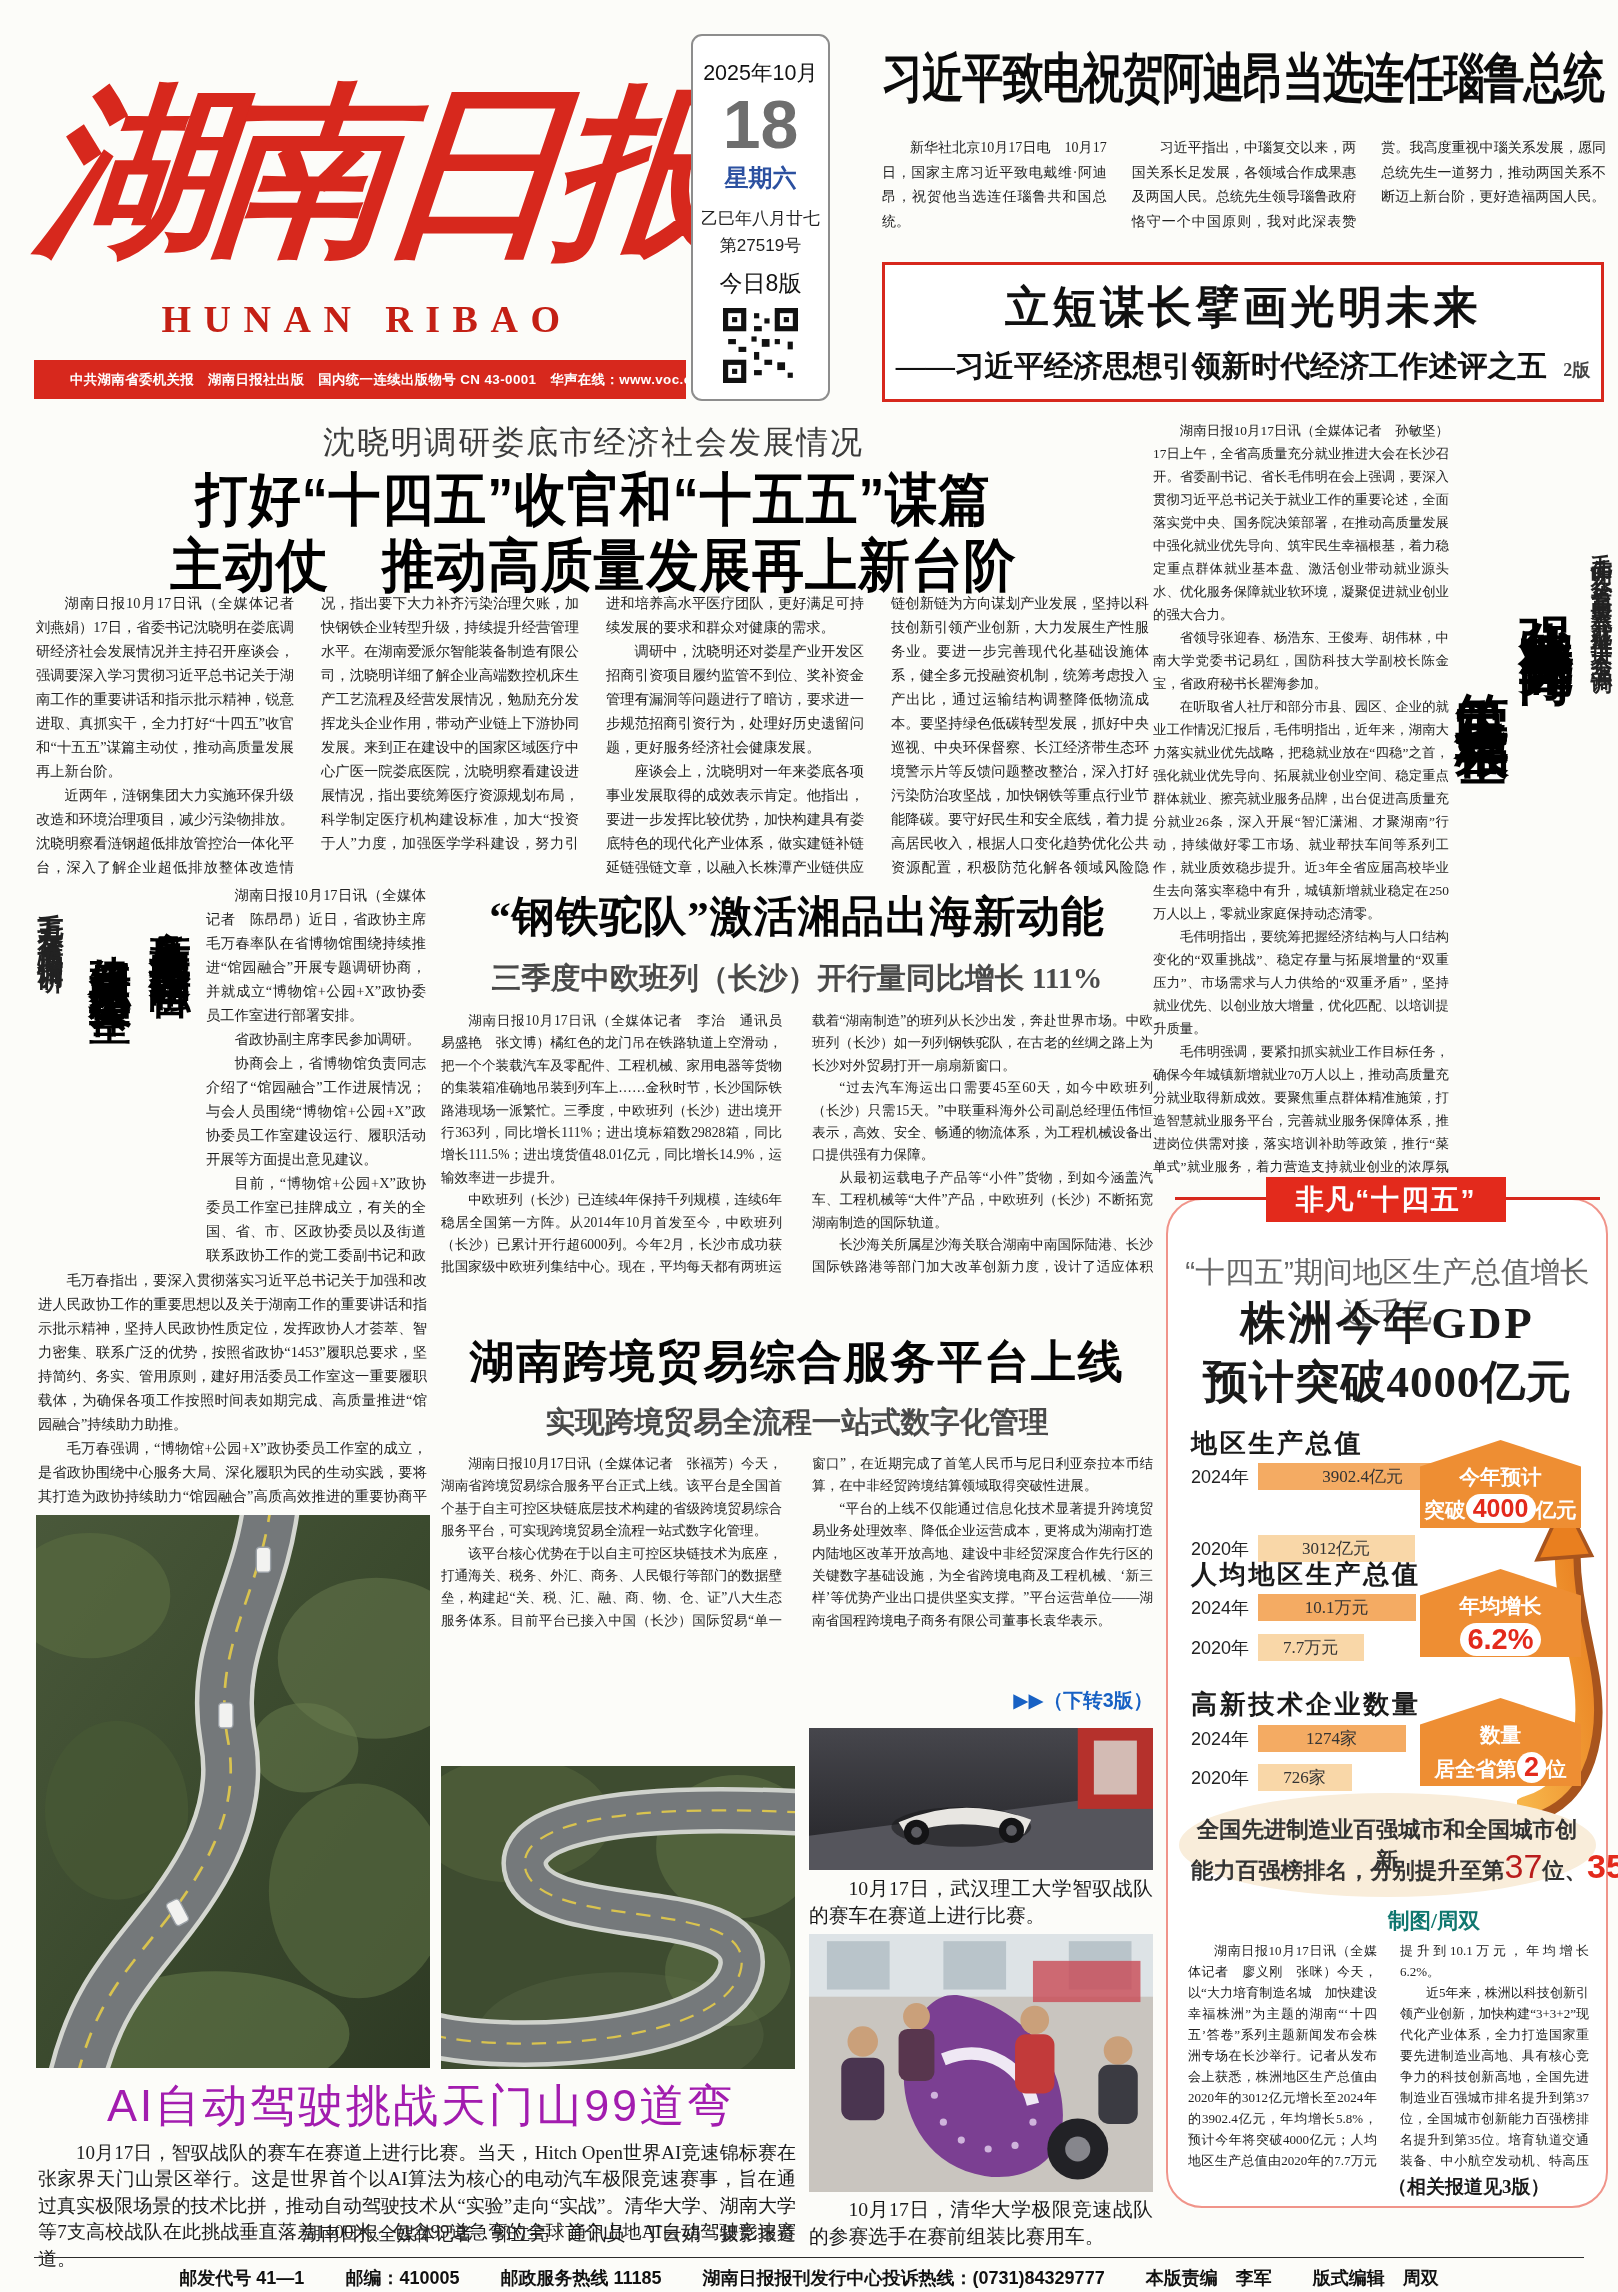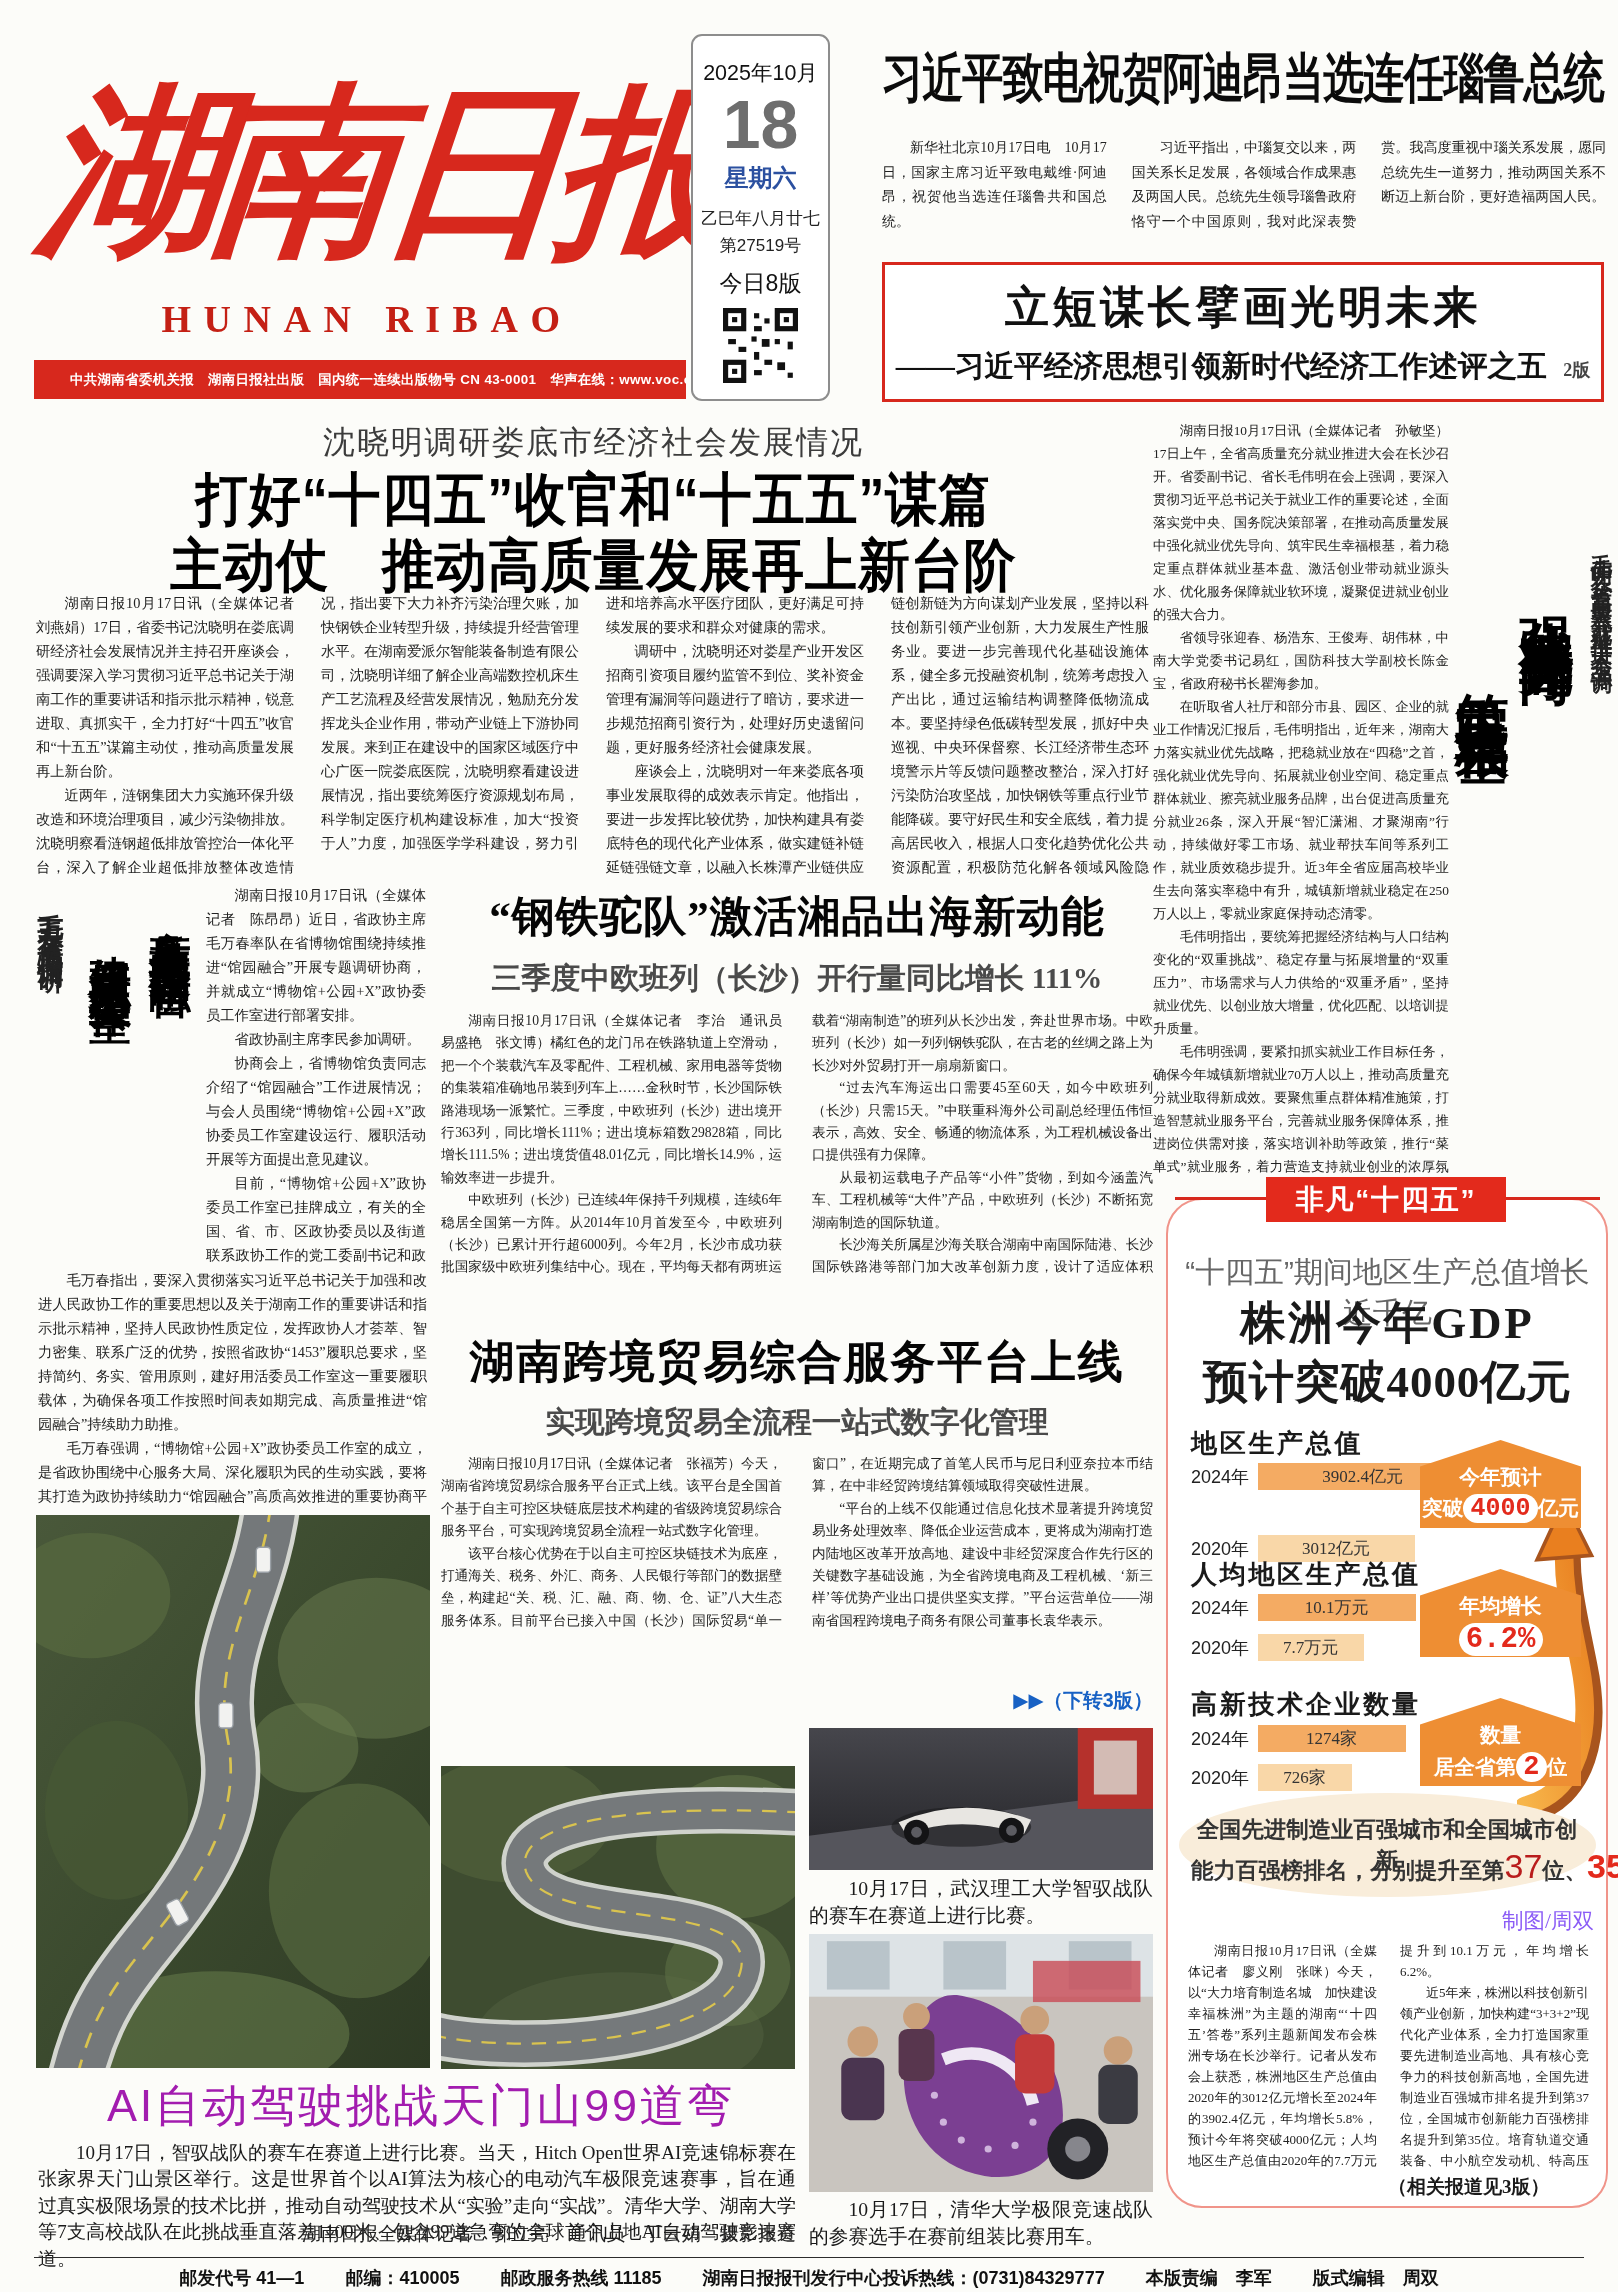--- a/index.html
+++ b/index.html
@@ -11,21 +11,21 @@
   .ctr{text-align:center;}
   .v{writing-mode:vertical-rl;text-orientation:mixed;}
   .bodytext{font-size:14.3px;line-height:24px;text-align:justify;overflow:hidden;color:#222;}
   .bodytext p{margin:0;text-indent:2em;}
   .cols2{column-count:2;column-gap:30px;}
   .cols3{column-count:3;column-gap:25px;}
   .cols4{column-count:4;column-gap:27px;}
   .bar{display:inline-block;height:27px;line-height:27px;text-align:center;font-size:17px;color:#333;vertical-align:middle;}
   .yr{display:inline-block;width:63px;font-size:18px;color:#222;font-family:"Liberation Sans",sans-serif;vertical-align:middle;}
   .badge{clip-path:polygon(50% 0,100% 30%,100% 100%,0 100%,0 30%);background:#ee8e33;color:#fff;
-         text-align:center;font-family:Liberation Mono, monospace;}
+         text-align:center;font-family:Liberation Sans, sans-serif;}
   .badge .l1{margin-top:23px;font-size:20.6px;font-weight:bold;}
   .badge .l2{margin-top:2.7px;font-size:20.6px;font-weight:bold;}
   .pill{display:inline-block;background:#fff;color:#e32a1c;border-radius:18px;padding:0 7.2px;font-weight:900;}
   .vkick{letter-spacing:6.3px;font-weight:600;color:#222;}
   .vhead{font-weight:900;color:#000;letter-spacing:5.4px;}
   .caption{font-size:19px;line-height:26.4px;text-align:justify;}
   .caption p{margin:0;text-indent:2em;}
   svg{display:block;}
 </style>
 </head>
@@ -218,21 +218,21 @@
     <div class="l2">
       <span>居全省第</span><span class="pill" style="font-size:27px;">2</span><span>位</span>
     </div>
   </div>
 
   <div class="abs" style="left:1179px;top:1793px;width:417px;height:104px;background:#f9edda;border-radius:50%;"></div>
   <div class="abs sans ctr" style="left:1191px;top:1814px;width:392px;font-size:22.4px;font-weight:bold;color:#333;">全国先进制造业百强城市和全国城市创新</div>
   <div class="abs sans ctr" style="left:1191px;top:1847px;width:392px;font-size:22.4px;font-weight:bold;color:#333;white-space:nowrap;">
     <span>能力百强榜排名，分别提升至第</span><span style="color:#b91c1c;font-size:34px;font-weight:400;">37</span><span>位、</span><span style="color:#e32a1c;font-size:34px;font-weight:900;">35</span>
   </div>
-  <div class="abs serif" style="left:1388px;top:1906px;width:206px;font-size:21.5px;color:#8b5cf6;text-align:right;">制图/周双</div>
+  <div class="abs serif" style="left:1388px;top:1906px;width:206px;font-size:21.5px;color:#0f766e;font-weight:bold;">制图/周双</div>
 
   <div class="abs bodytext cols2" style="left:1188px;top:1940px;width:401px;height:231px;font-size:13px;line-height:21px;column-gap:23px;">
     <p>湖南日报10月17日讯（全媒体记者　廖义刚　张咪）今天，以“大力培育制造名城　加快建设幸福株洲”为主题的湖南“‘十四五’答卷”系列主题新闻发布会株洲专场在长沙举行。记者从发布会上获悉，株洲地区生产总值由2020年的3012亿元增长至2024年的3902.4亿元，年均增长5.8%，预计今年将突破4000亿元；人均地区生产总值由2020年的7.7万元提升到10.1万元，年均增长6.2%。</p>
     <p>近5年来，株洲以科技创新引领产业创新，加快构建“3+3+2”现代化产业体系，全力打造国家重要先进制造业高地、具有核心竞争力的科技创新高地，全国先进制造业百强城市排名提升到第37位，全国城市创新能力百强榜排名提升到第35位。培育轨道交通装备、中小航空发动机、特高压输变电装备（联合衡阳市、长沙市、湘潭市）3个国家先进制造业集群，陶瓷、先进硬质材料、功率半导体3个国家中小企业特色产业集群，国家级和省级产业集群达15个，数量居全国同类城市前列。北斗、新能源装备、低空经济等“新三样”产业发展迅猛，北斗产业从无到有、聚链成势，电力新能源与装备制造产业规模突破千亿，千亿产业集群达3个；低空经济“链接力”指数排名全国第36位。</p>
 
   </div>
   <div class="abs serif" style="left:1388px;top:2174px;width:201px;font-size:19px;font-weight:bold;text-align:left;">（相关报道见3版）</div>
 
   <div class="abs" style="left:36px;top:1515px;width:394px;height:553px;">
     <svg viewBox="0 0 440 618" width="394" height="553" preserveAspectRatio="none">

